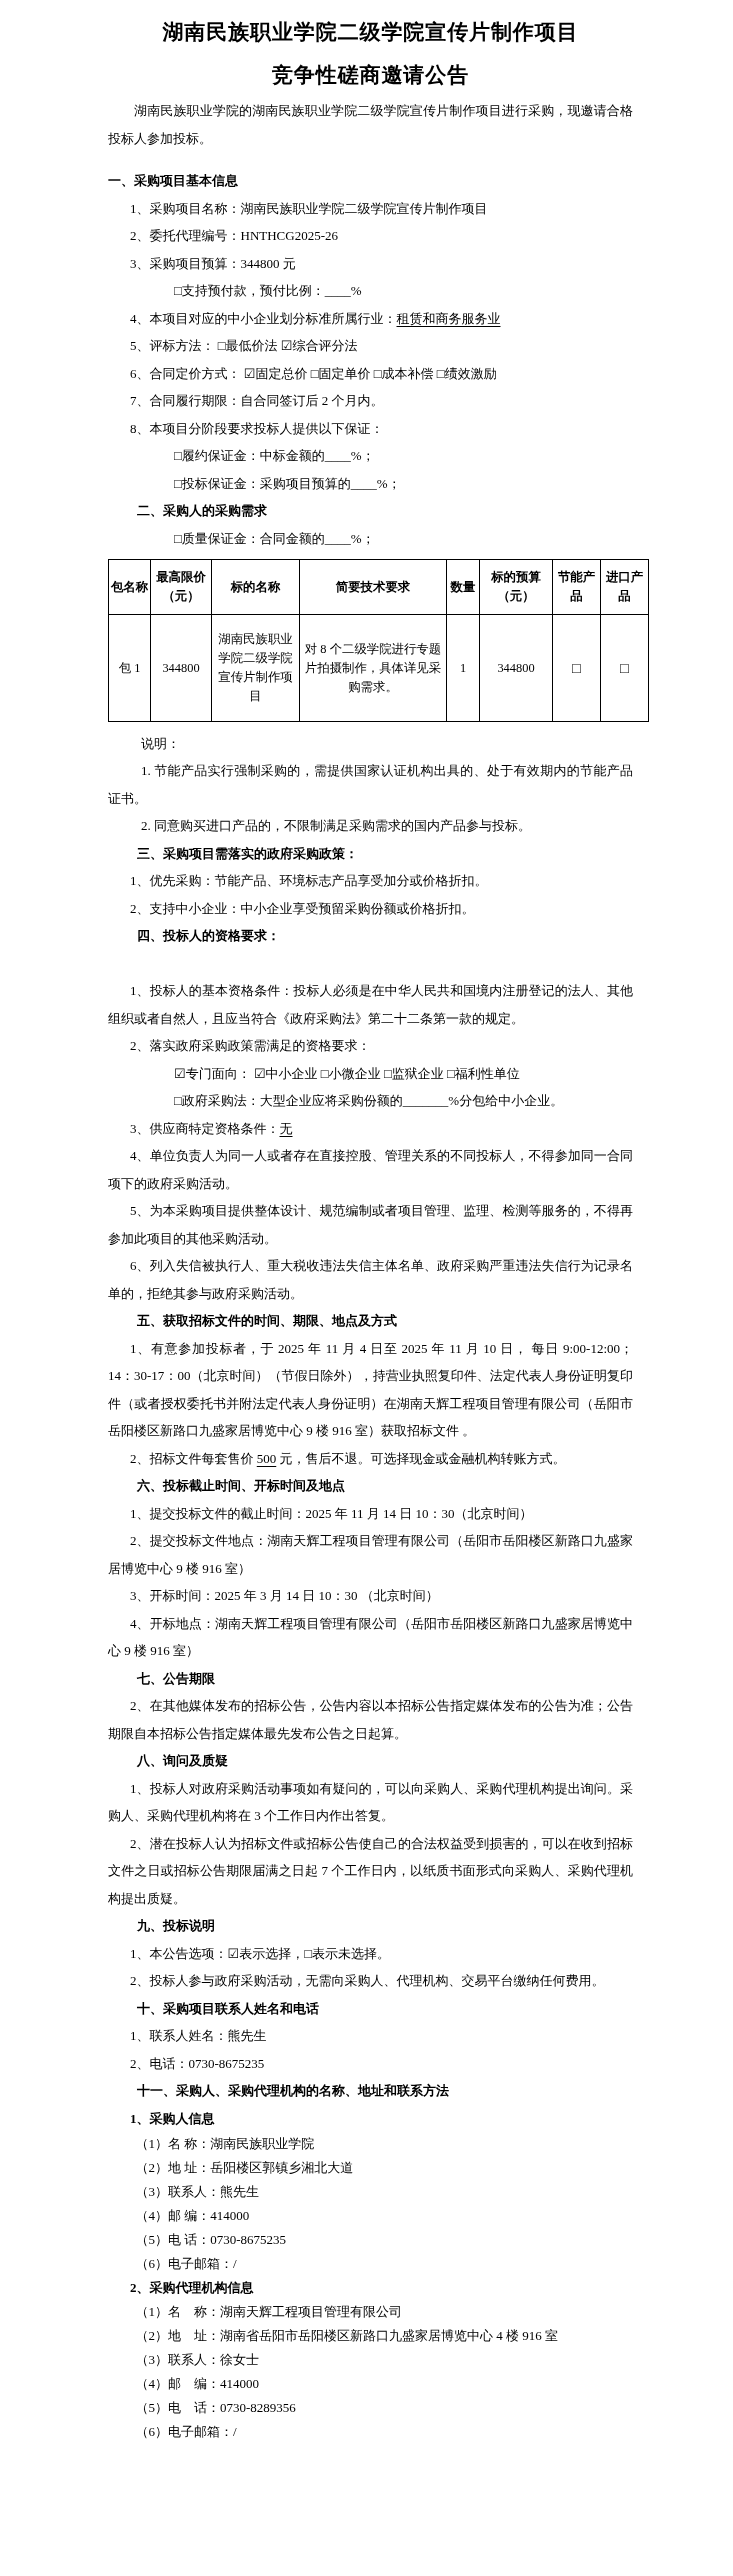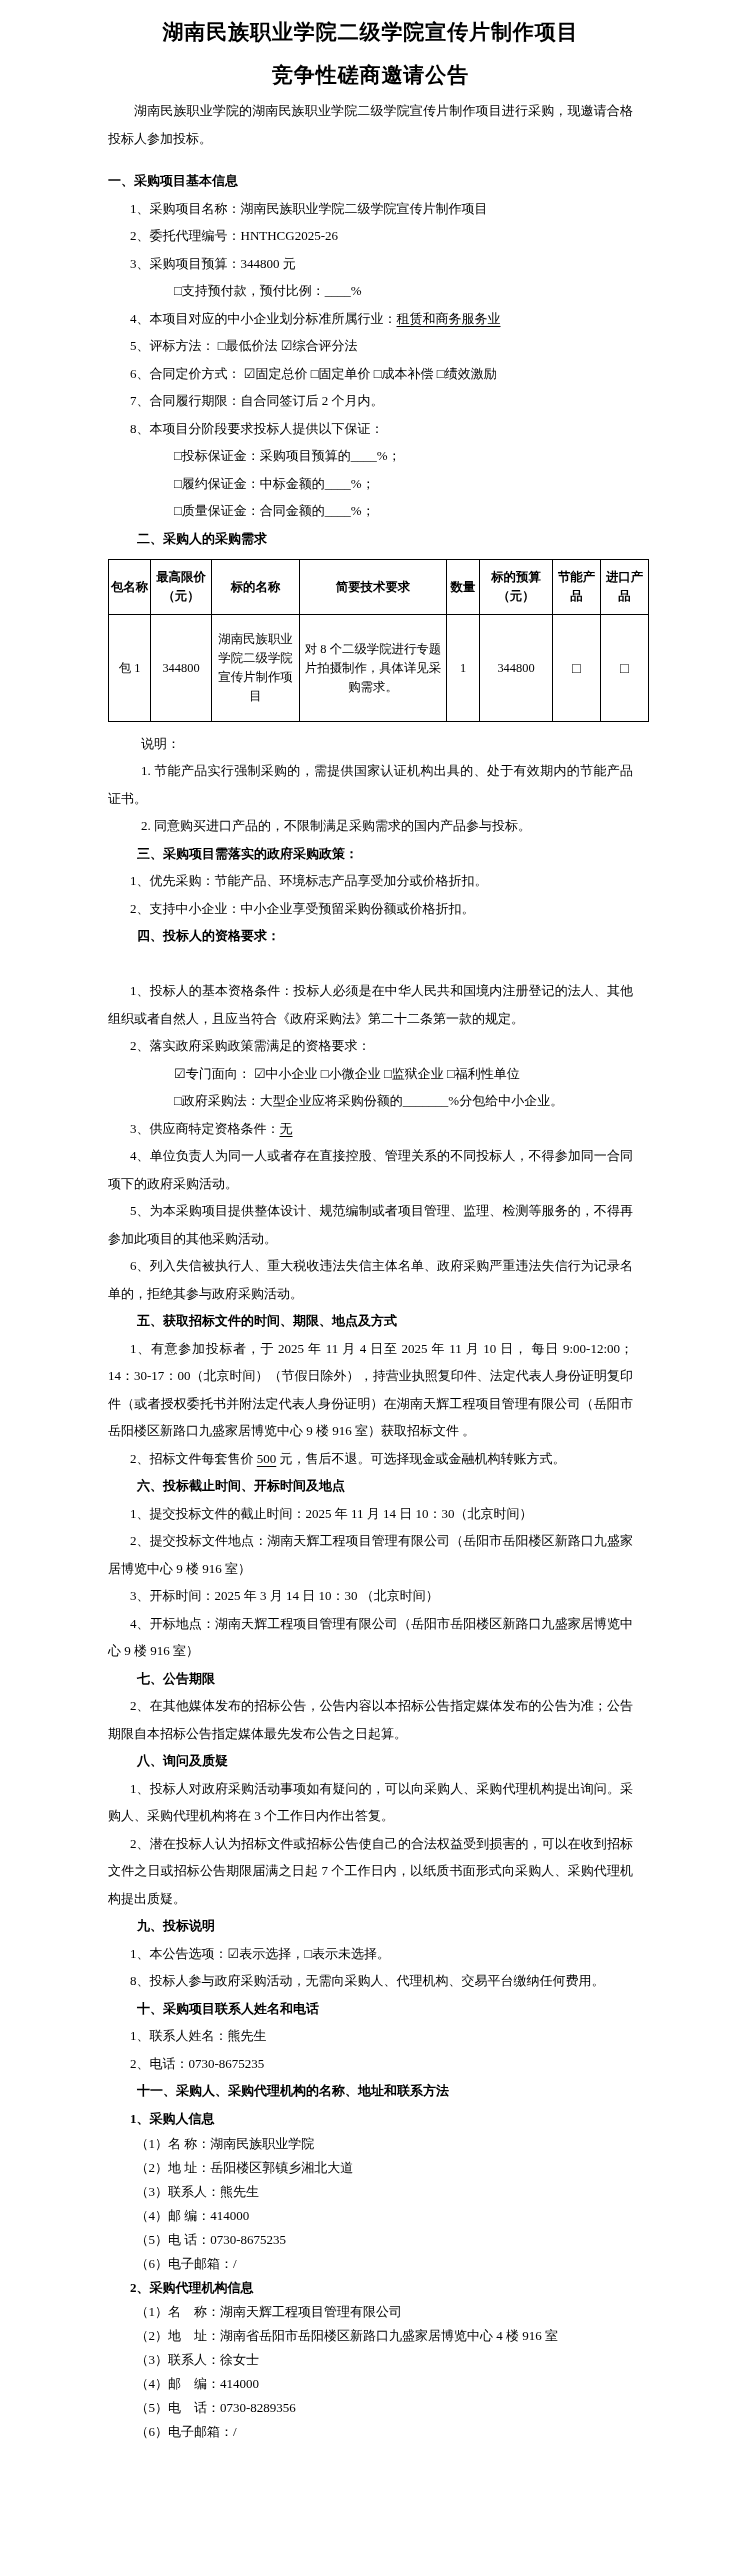--- a/index.html
+++ b/index.html
@@ -36,24 +36,24 @@
       <div class="blk h1"><span>一、采购项目基本信息</span></div>
       <div class="blk item"><span>1、采购项目名称：湖南民族职业学院二级学院宣传片制作项目</span></div>
       <div class="blk item"><span>2、委托代理编号：HNTHCG2025-26</span></div>
       <div class="blk item"><span>3、采购项目预算：344800 元</span></div>
       <div class="blk sub"><span>□支持预付款，预付比例：____%</span></div>
       <div class="blk item"><span>4、本项目对应的中小企业划分标准所属行业：</span><span class="u">租赁和商务服务业</span></div>
       <div class="blk item"><span>5、评标方法：  □最低价法 ☑综合评分法</span></div>
       <div class="blk item"><span>6、合同定价方式：  ☑固定总价 □固定单价 □成本补偿 □绩效激励</span></div>
       <div class="blk item"><span>7、合同履行期限：自合同签订后 2 个月内。</span></div>
       <div class="blk item"><span>8、本项目分阶段要求投标人提供以下保证：</span></div>
+      <div class="blk sub"><span>□履约保证金：中标金额的____%；</span></div>
       <div class="blk sub"><span>□投标保证金：采购项目预算的____%；</span></div>
-      <div class="blk sub"><span>□履约保证金：中标金额的____%；</span></div>
+      <div class="blk h"><span>二、采购人的采购需求</span></div>
       <div class="blk sub"><span>□质量保证金：合同金额的____%；</span></div>
-      <div class="blk h"><span>二、采购人的采购需求</span></div>
     </div>
 
   <table class="ptable">
     <colgroup>
       <col style="width:42px">
         <col style="width:61px">
         <col style="width:88px">
         <col style="width:147px">
       <col style="width:33px">
         <col style="width:73px">
@@ -111,21 +111,21 @@
       <div class="blk item"><span>2、提交投标文件地点：湖南天辉工程项目管理有限公司（岳阳市岳阳楼区新路口九盛家居博览中心 9 楼 916 室）</span></div>
       <div class="blk item"><span>3、开标时间：2025 年 3 月 14 日 10：30 （北京时间）</span></div>
       <div class="blk item"><span>4、开标地点：湖南天辉工程项目管理有限公司（岳阳市岳阳楼区新路口九盛家居博览中心 9 楼 916 室）</span></div>
       <div class="blk h"><span>七、公告期限</span></div>
       <div class="blk item"><span>2、在其他媒体发布的招标公告，公告内容以本招标公告指定媒体发布的公告为准；公告期限自本招标公告指定媒体最先发布公告之日起算。</span></div>
       <div class="blk h"><span>八、询问及质疑</span></div>
       <div class="blk item"><span>1、投标人对政府采购活动事项如有疑问的，可以向采购人、采购代理机构提出询问。采购人、采购代理机构将在 3 个工作日内作出答复。</span></div>
       <div class="blk item"><span>2、潜在投标人认为招标文件或招标公告使自己的合法权益受到损害的，可以在收到招标文件之日或招标公告期限届满之日起 7 个工作日内，以纸质书面形式向采购人、采购代理机构提出质疑。</span></div>
       <div class="blk h"><span>九、投标说明</span></div>
       <div class="blk item"><span>1、本公告选项：☑表示选择，□表示未选择。</span></div>
-      <div class="blk item"><span>8、投标人参与政府采购活动，无需向采购人、代理机构、交易平台缴纳任何费用。</span></div>
+      <div class="blk item"><span>2、投标人参与政府采购活动，无需向采购人、代理机构、交易平台缴纳任何费用。</span></div>
       <div class="blk h"><span>十、采购项目联系人姓名和电话</span></div>
       <div class="blk item"><span>1、联系人姓名：熊先生</span></div>
       <div class="blk item"><span>2、电话：0730-8675235</span></div>
       <div class="blk h"><span>十一、采购人、采购代理机构的名称、地址和联系方法</span></div>
       <div class="blk sh"><span>1、采购人信息</span></div>
       <div class="blk paren tight"><span>（1）名 称：湖南民族职业学院</span></div>
       <div class="blk paren tight"><span>（2）地 址：岳阳楼区郭镇乡湘北大道</span></div>
       <div class="blk paren tight"><span>（3）联系人：熊先生</span></div>
       <div class="blk paren tight"><span>（4）邮 编：414000</span></div>
       <div class="blk paren tight"><span>（5）电 话：0730-8675235</span></div>

